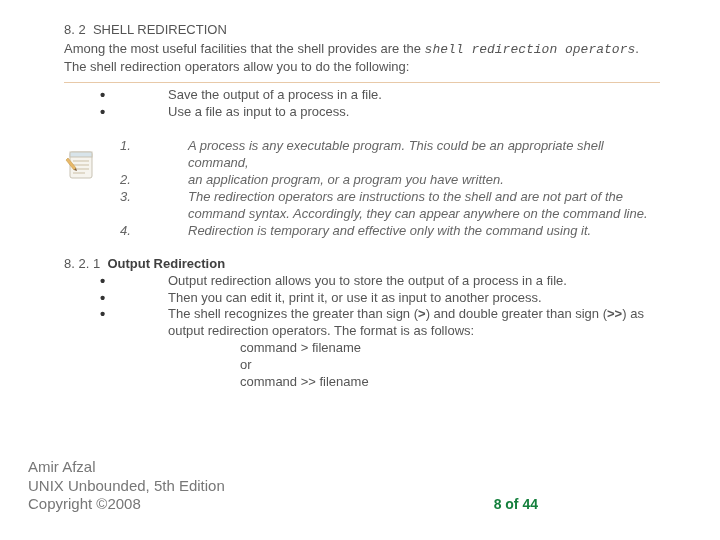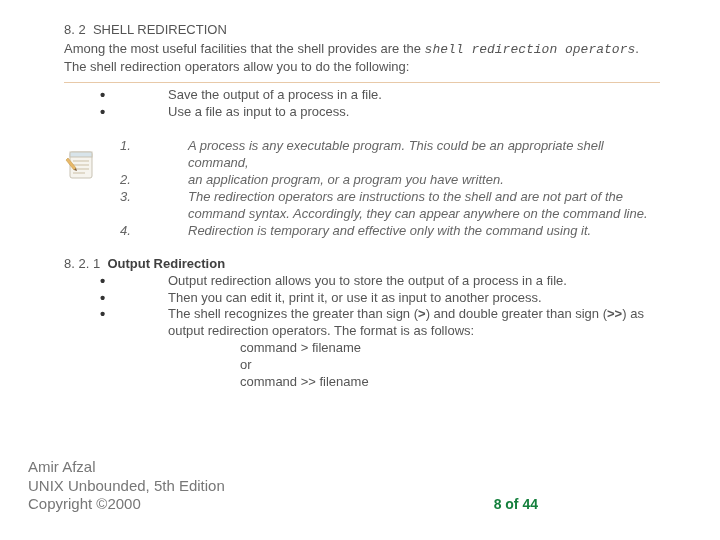--- a/index.html
+++ b/index.html
@@ -195,21 +195,21 @@
       <line x1="9" y1="21" x2="25" y2="21" stroke="#cbbfa6" stroke-width="1"></line>
       <line x1="9" y1="25" x2="21" y2="25" stroke="#cbbfa6" stroke-width="1"></line>
       <polygon points="2,12 10,22 12,20 4,10" fill="#e8b96a" stroke="#c79a4a" stroke-width="0.6"></polygon>
       <polygon points="10,22 12,20 13,23" fill="#7a5a3a"></polygon>
     </svg>
   </div>
 
   <div class="footer-left">
     <div>Amir Afzal</div>
     <div>UNIX Unbounded, 5th Edition</div>
-    <div>Copyright ©2000</div>
+    <div>Copyright ©2008</div>
   </div>
 
 
   <div class="footer-right">
     <span>8</span><span> of </span><span>44</span>
   </div>
 
 </div>
 
 </body></html>

